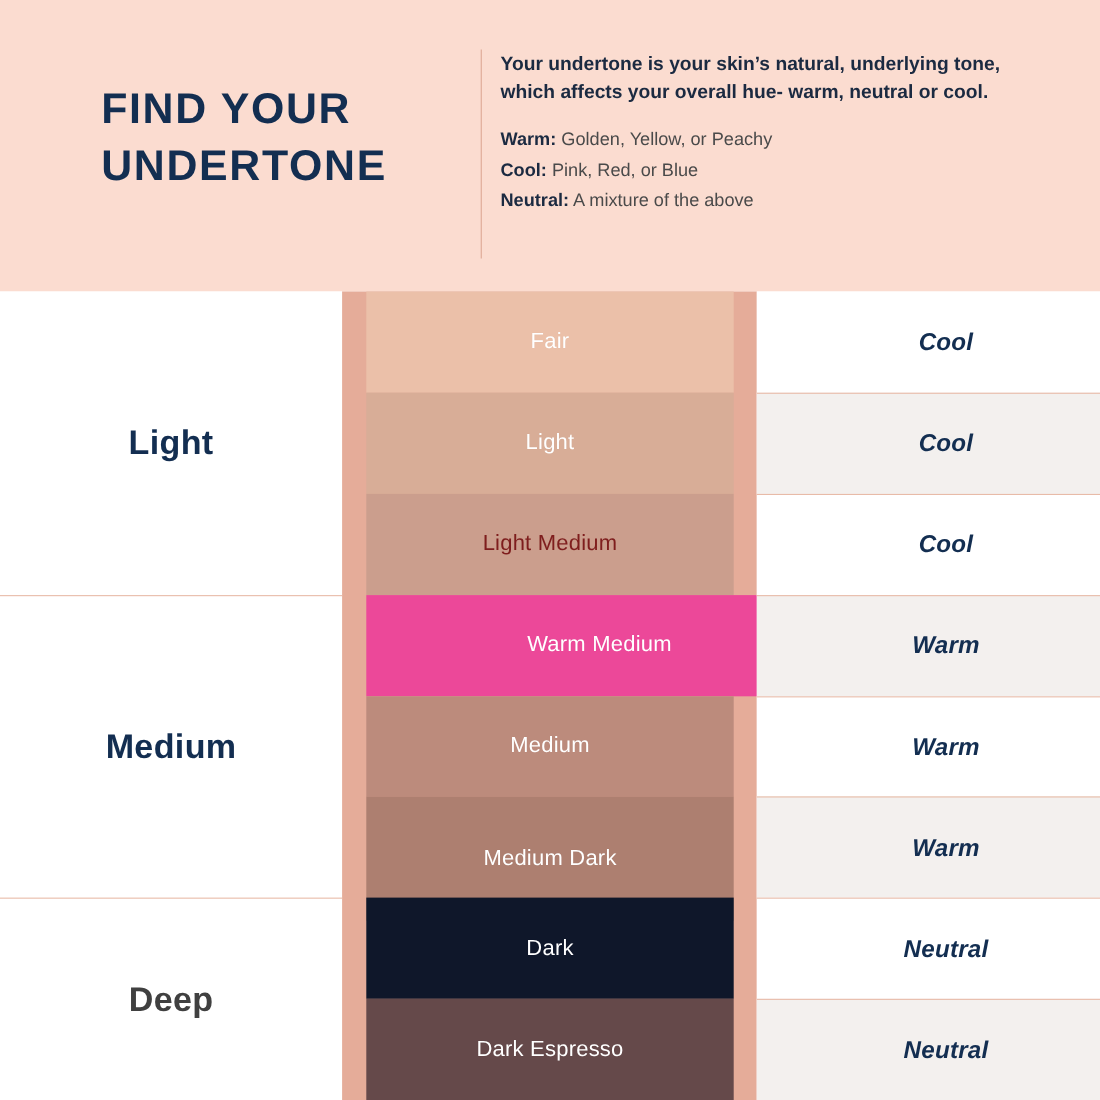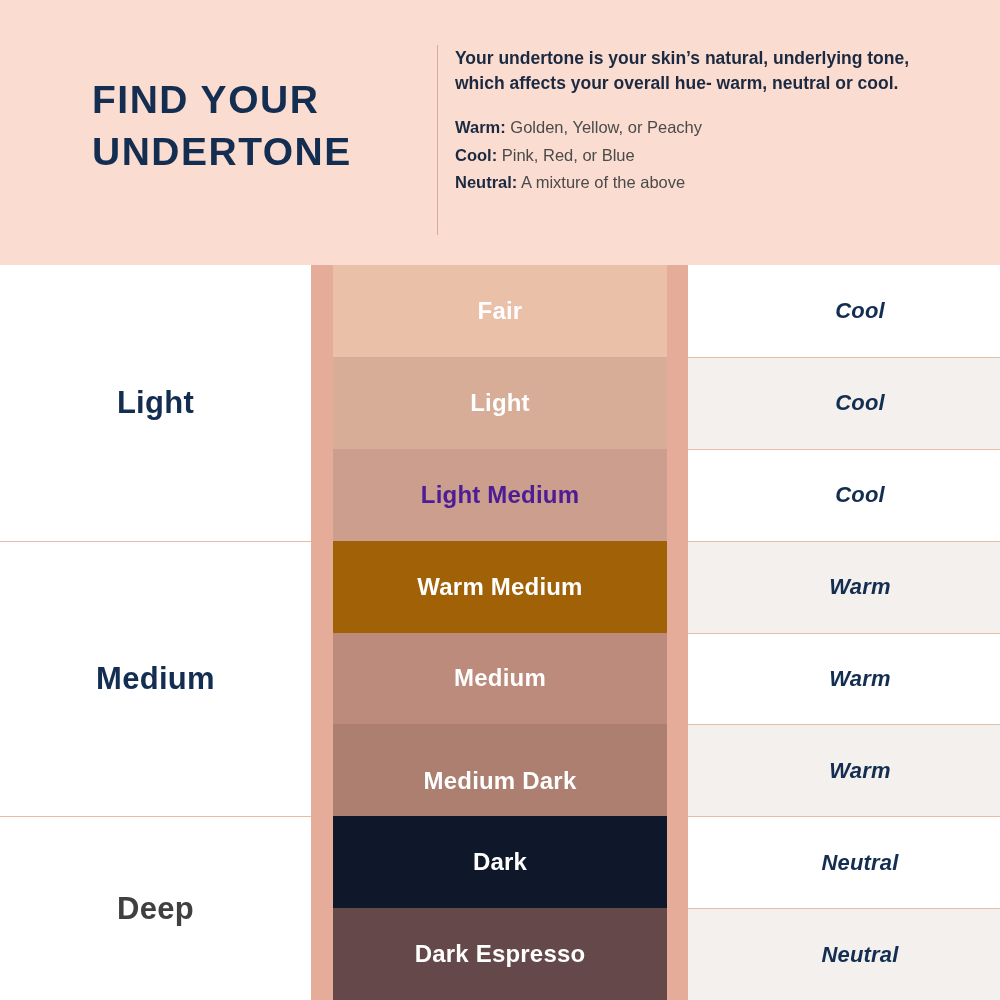--- a/index.html
+++ b/index.html
@@ -141,22 +141,22 @@
     position: absolute;
     left: 0;
     width: 334px;
     display: flex;
     align-items: center;
     justify-content: center;
   }
   .swatch-name {
     color: #FFFFFF;
     font-family: "Liberation Sans", sans-serif;
-    font-weight: bold;
-    font-size: 24px;
+    font-weight: normal;
+    font-size: 20px;
     letter-spacing: 0.2px;
     text-shadow: 0 0 1px rgba(0,0,0,0.05);
   }
 
   
   .col-right {
     position: absolute;
     left: 688px;
     top: 0;
     width: 312px;
@@ -231,23 +231,23 @@
 
     <div class="swatch-rail" style="background: rgb(229, 172, 153);">
       <div class="swatch-col">
         <div class="swatch-row" style="top: 0px; height: 91.875px; background: rgb(235, 192, 169);">
           <span class="swatch-name" style="color: rgb(255, 255, 255);">Fair</span>
         </div>
         <div class="swatch-row" style="top: 91.875px; height: 91.875px; background: rgb(216, 173, 151);">
           <span class="swatch-name" style="color: rgb(255, 255, 255);">Light</span>
         </div>
         <div class="swatch-row" style="top: 183.75px; height: 91.875px; background: rgb(203, 158, 141);">
-          <span class="swatch-name" style="color: #4c1d95;">Light Medium</span>
-        </div>
-        <div class="swatch-row" style="top: 275.625px; height: 91.875px; background: #a16207;">
+          <span class="swatch-name" style="color: #7f1d1d;">Light Medium</span>
+        </div>
+        <div class="swatch-row" style="top: 275.625px; height: 91.875px; background: #ec4899; padding-left: 45px;">
           <span class="swatch-name" style="color: rgb(255, 255, 255);">Warm Medium</span>
         </div>
         <div class="swatch-row" style="top: 367.5px; height: 91.875px; background: rgb(188, 139, 124);">
           <span class="swatch-name" style="color: rgb(255, 255, 255);">Medium</span>
         </div>
         <div class="swatch-row" style="top: 459.375px; height: 113px; background: rgb(173, 127, 112);">
           <span class="swatch-name" style="color: rgb(255, 255, 255);">Medium Dark</span>
         </div>
         <div class="swatch-row" style="top: 551.25px; height: 91.875px; background: #0f172a;">
           <span class="swatch-name" style="color: rgb(255, 255, 255);">Dark</span>

